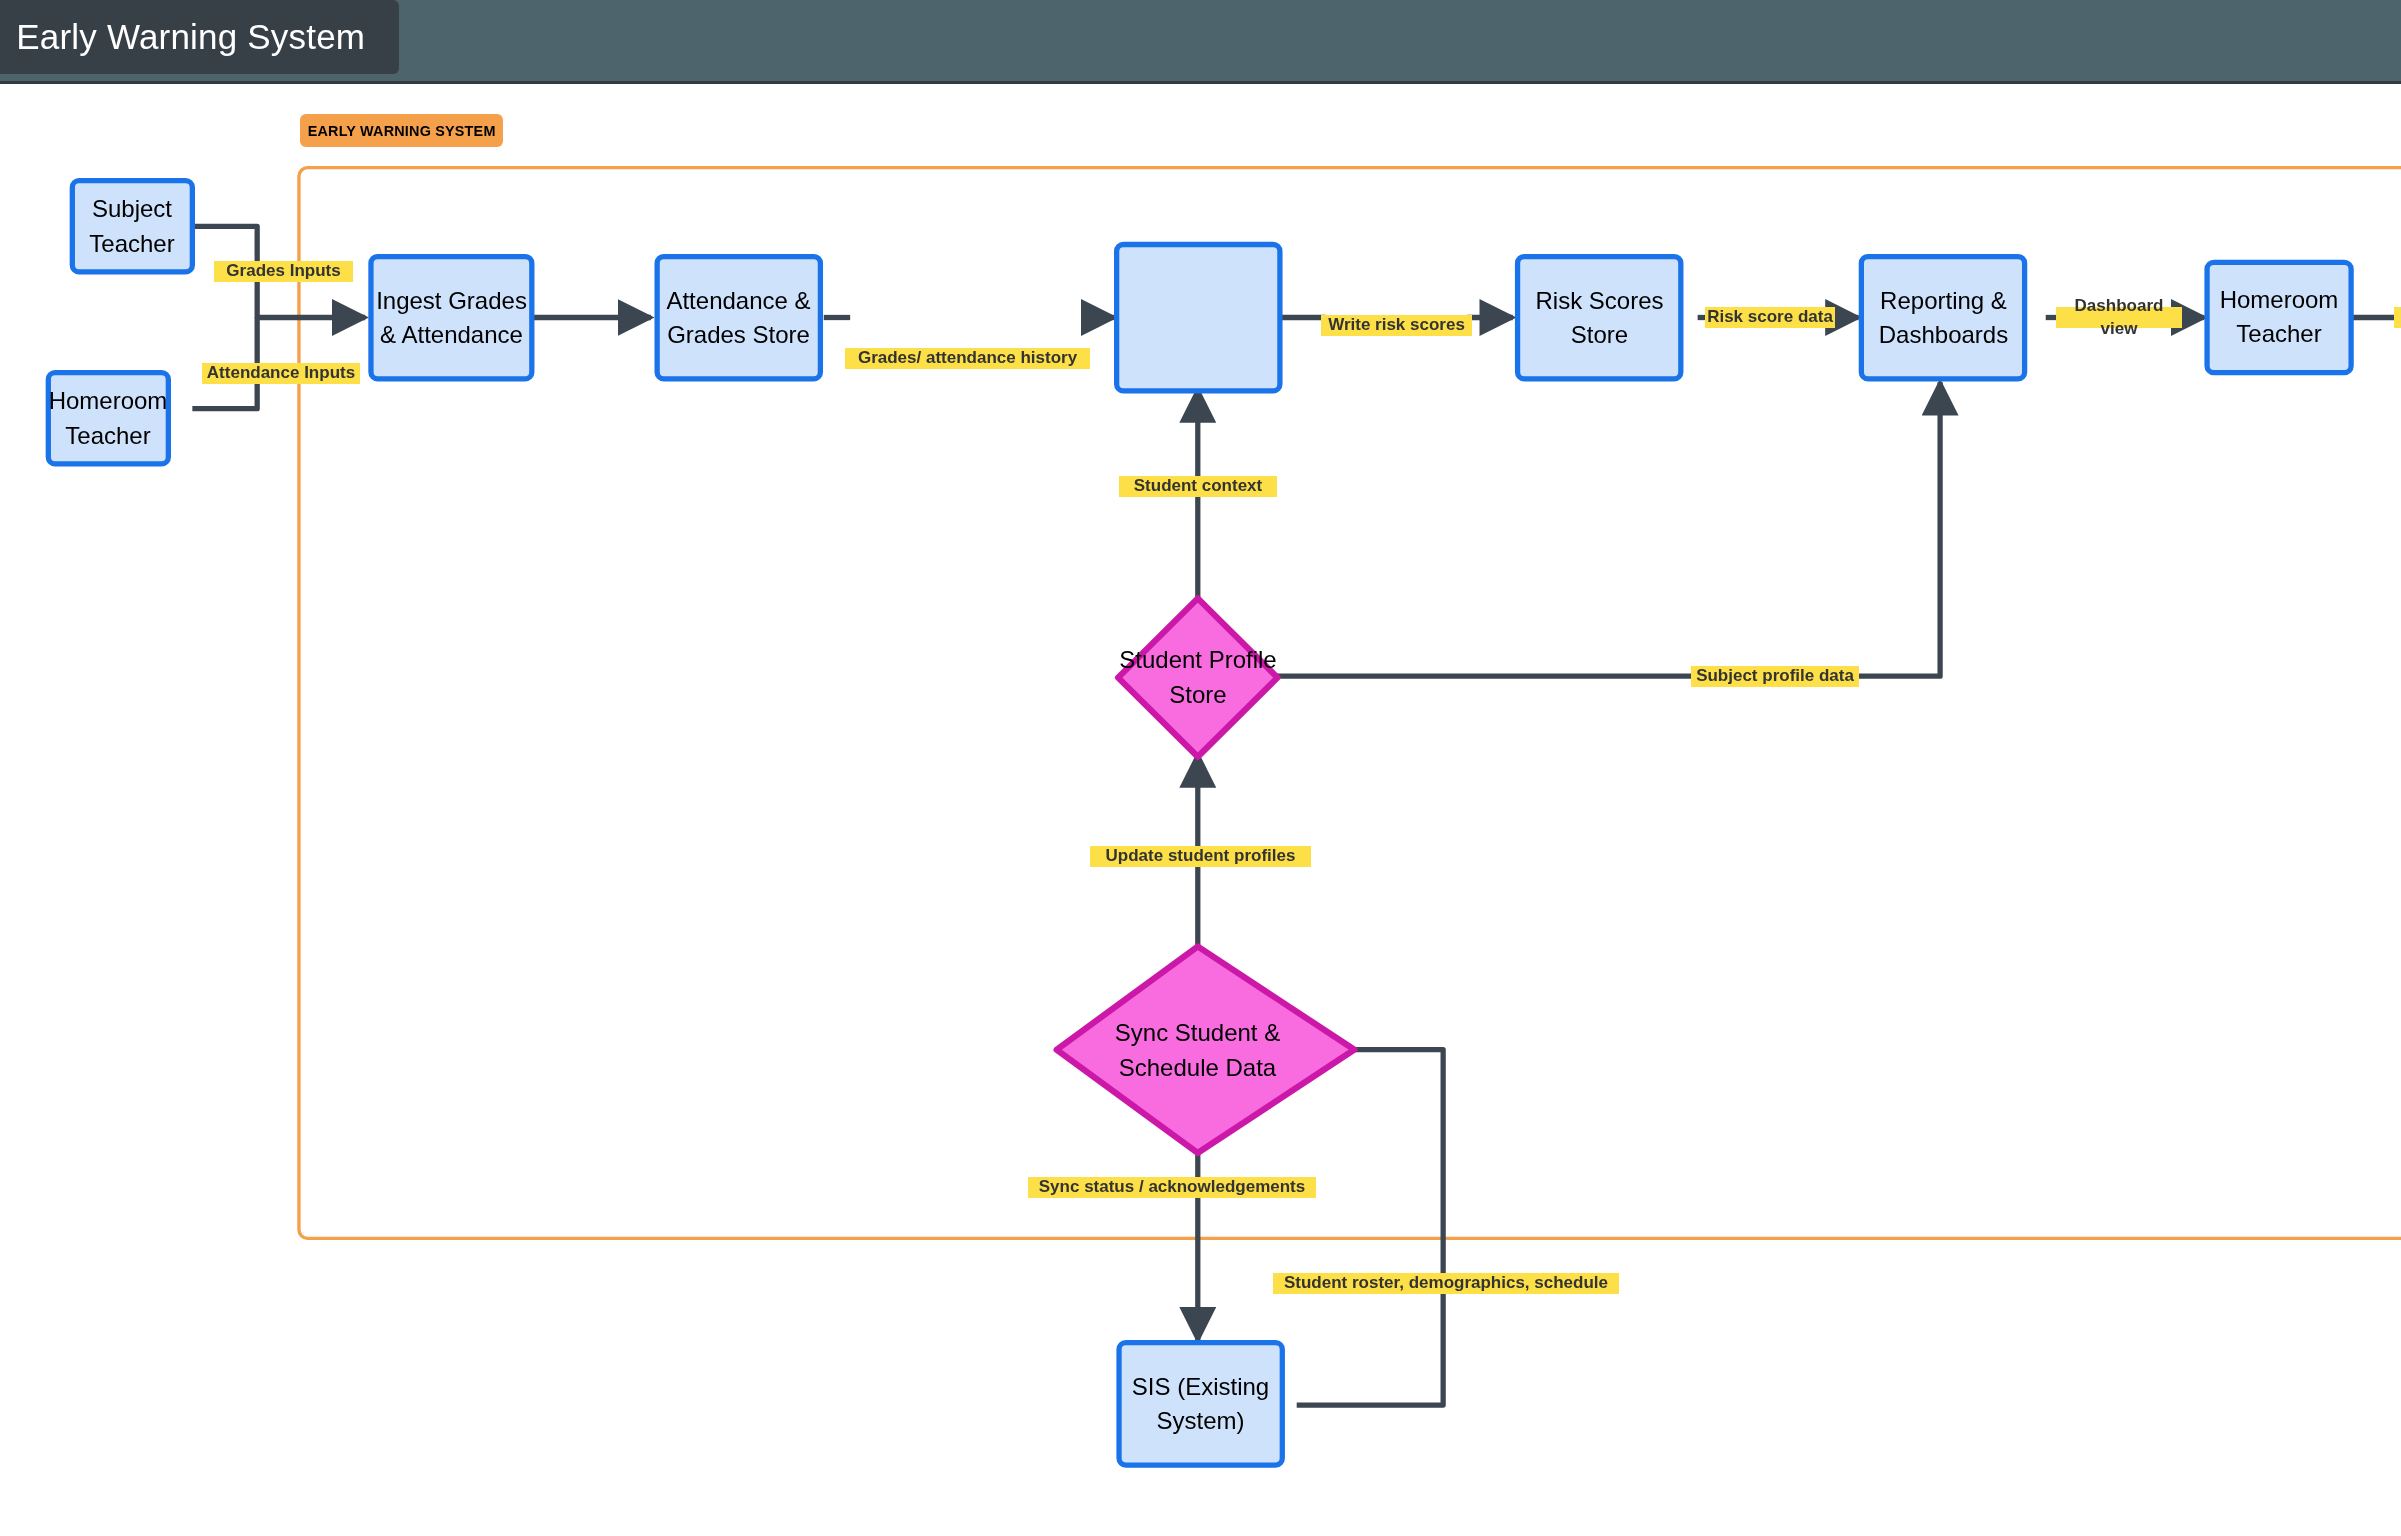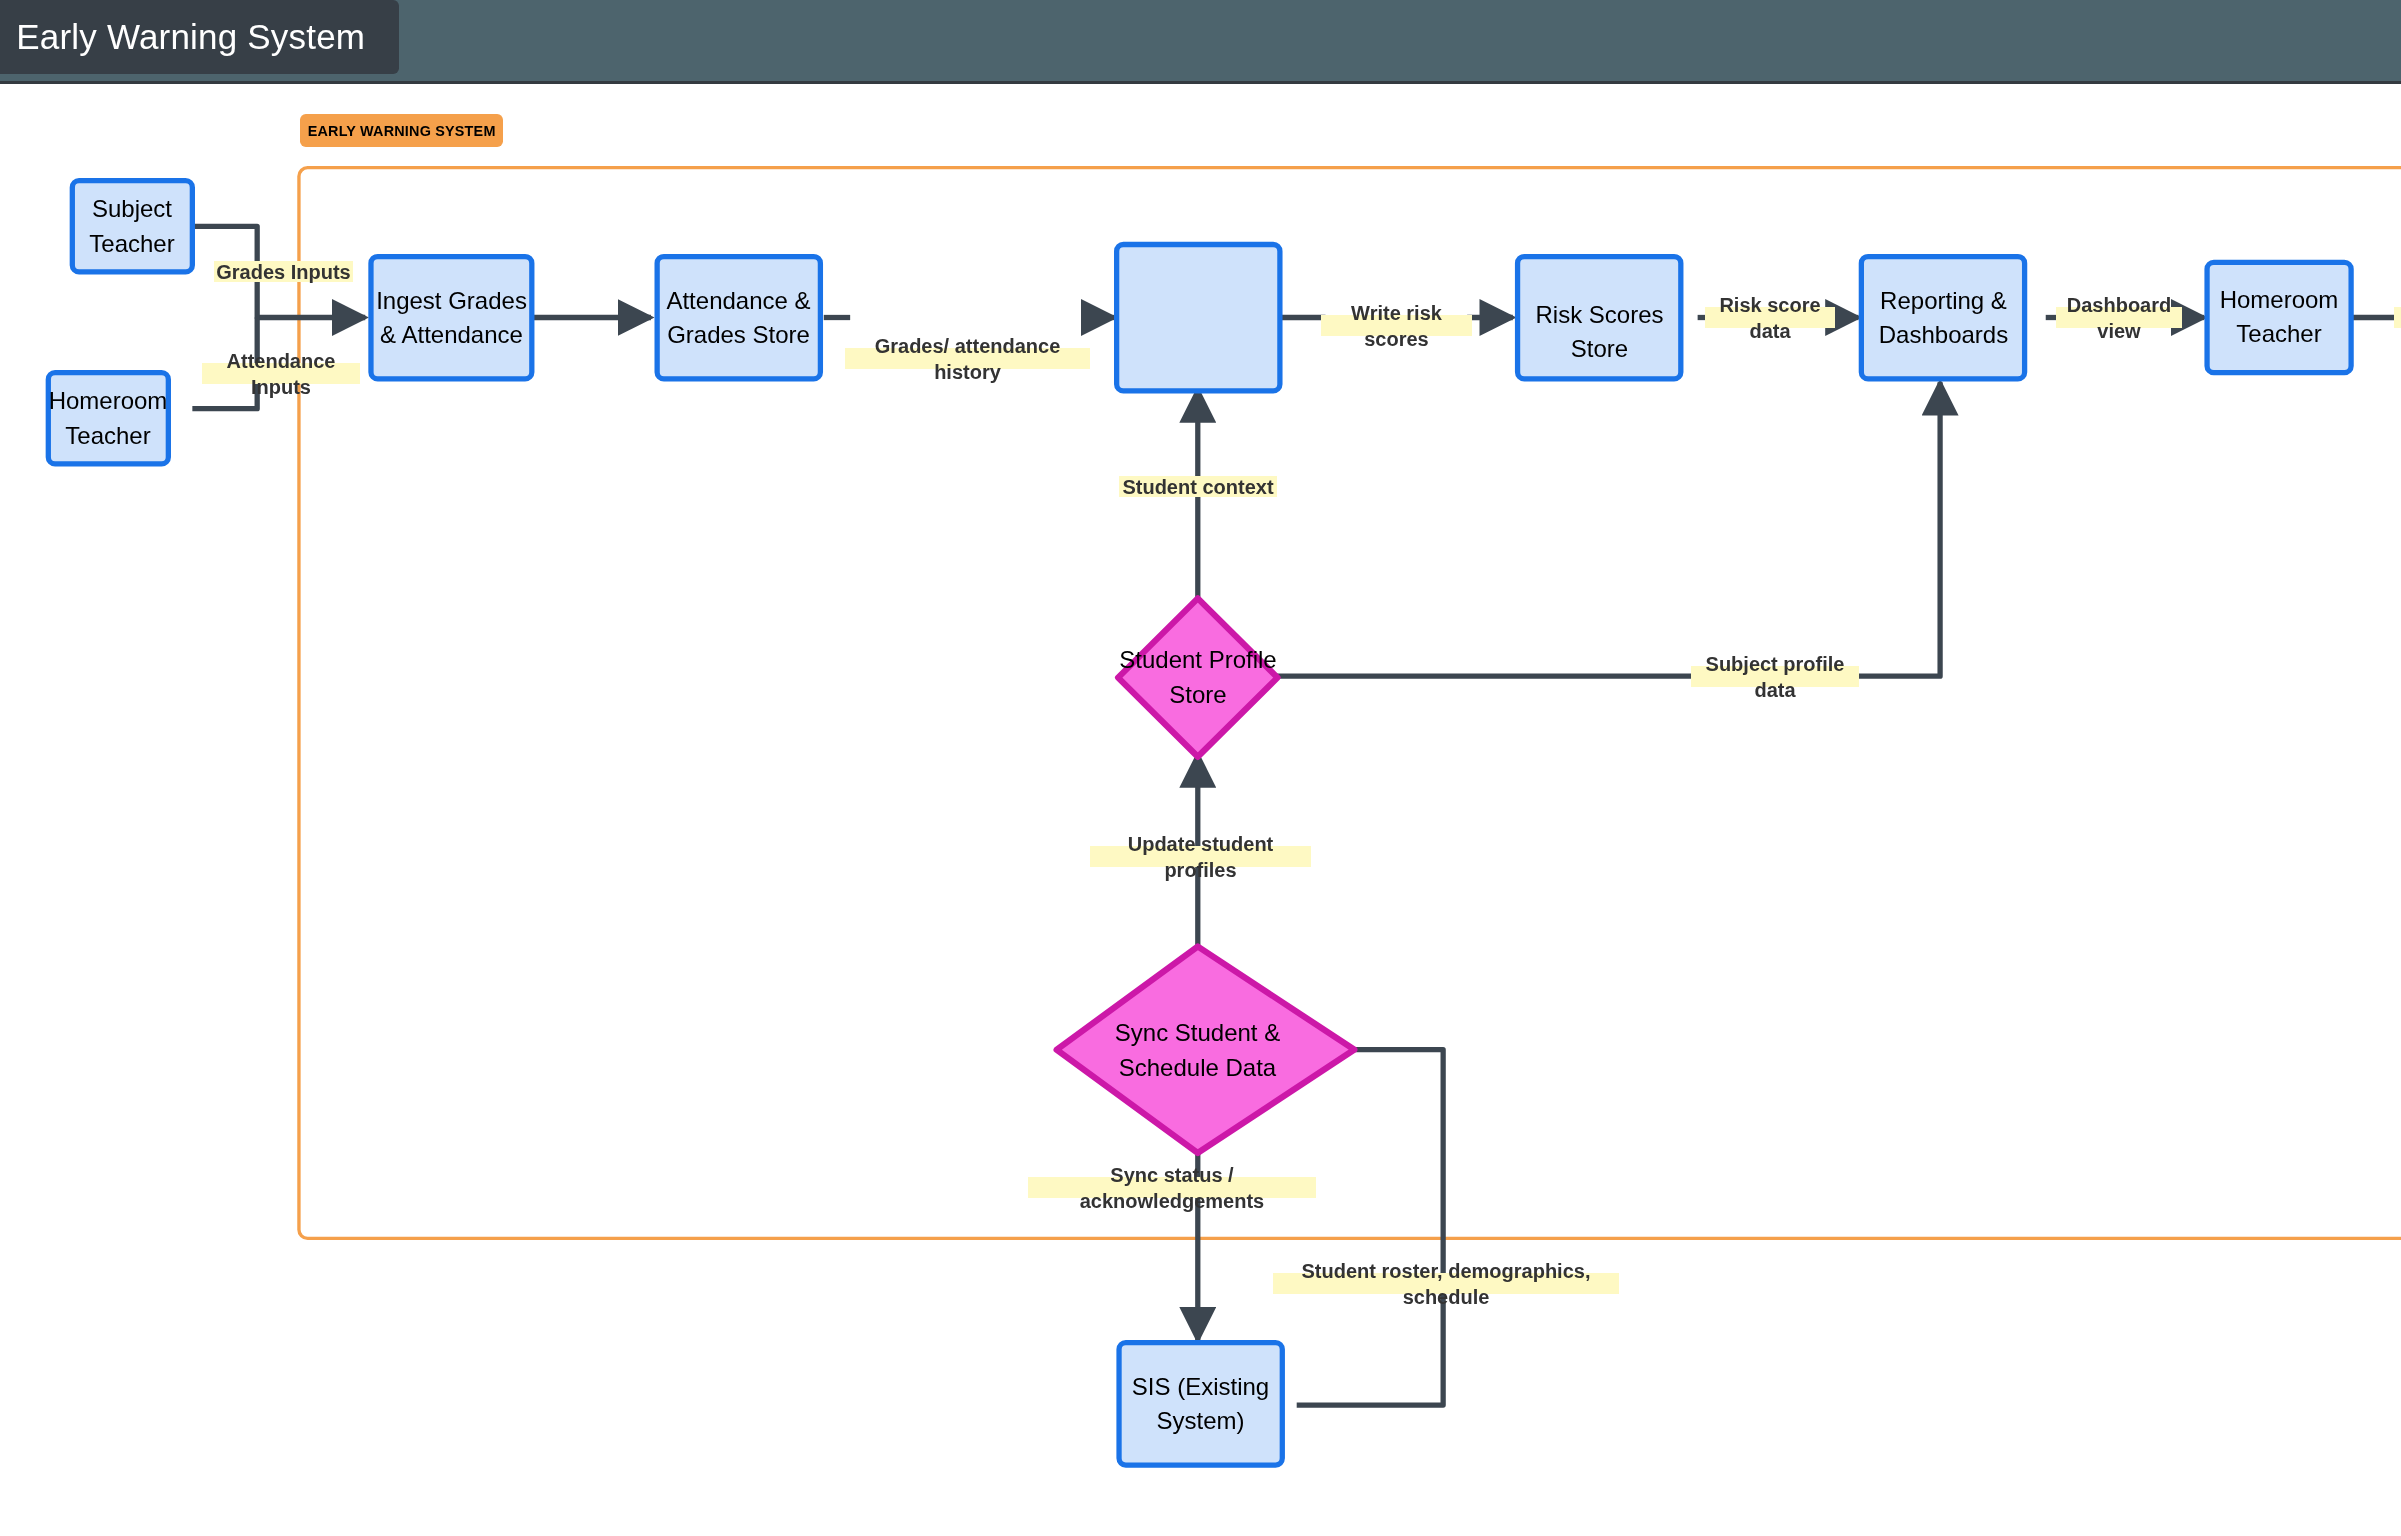--- a/index.html
+++ b/index.html
@@ -44,22 +44,22 @@
     color:#000000;
     font-size:24px;line-height:1.42;
     pointer-events:none;
     white-space:pre-line;
   }
   .edgelabel{
     position:absolute;
     display:flex;align-items:center;justify-content:center;
     text-align:center;
     color:#333333;
-    font-size:20px;font-weight:bold;line-height:1.3;
-    background:#fef9c3;
+    font-size:17px;font-weight:bold;line-height:1.3;
+    background:#fde047;
     white-space:pre-line;
   }
   #boundary-tag{
     position:absolute;left:300px;top:111px;
     height:33px;padding:0 7.7px;
     background:#f5a04b;
     border-radius:5.8px;
     display:flex;align-items:center;
     color:#000;font-size:14.4px;font-weight:bold;letter-spacing:0.2px;
   }
@@ -169,21 +169,21 @@
       <div class="nodelabel" style="left:48px;top:370px;width:120px;height:91px;">Homeroom
 Teacher</div>
 
       <div class="nodelabel" style="left:371px;top:254px;width:161px;height:122px;">Ingest Grades
 &amp; Attendance</div>
 
       <div class="nodelabel" style="left:657px;top:254px;width:163px;height:122px;">Attendance &amp;
 Grades Store</div>
 
 
-      <div class="nodelabel" style="left:1518px;top:268px;width:163px;height:122px;">Risk Scores
+      <div class="nodelabel" style="left:1518px;top:254px;width:163px;height:122px;">Risk Scores
 Store</div>
 
       <div class="nodelabel" style="left:1862px;top:254px;width:163px;height:122px;">Reporting &amp;
 Dashboards</div>
 
       <div class="nodelabel" style="left:2207px;top:259px;width:144px;height:110px;">Homeroom
 Teacher</div>
 
       <div class="nodelabel" style="left:1102px;top:624px;width:192px;height:101px;">Student Profile
 Store</div>

